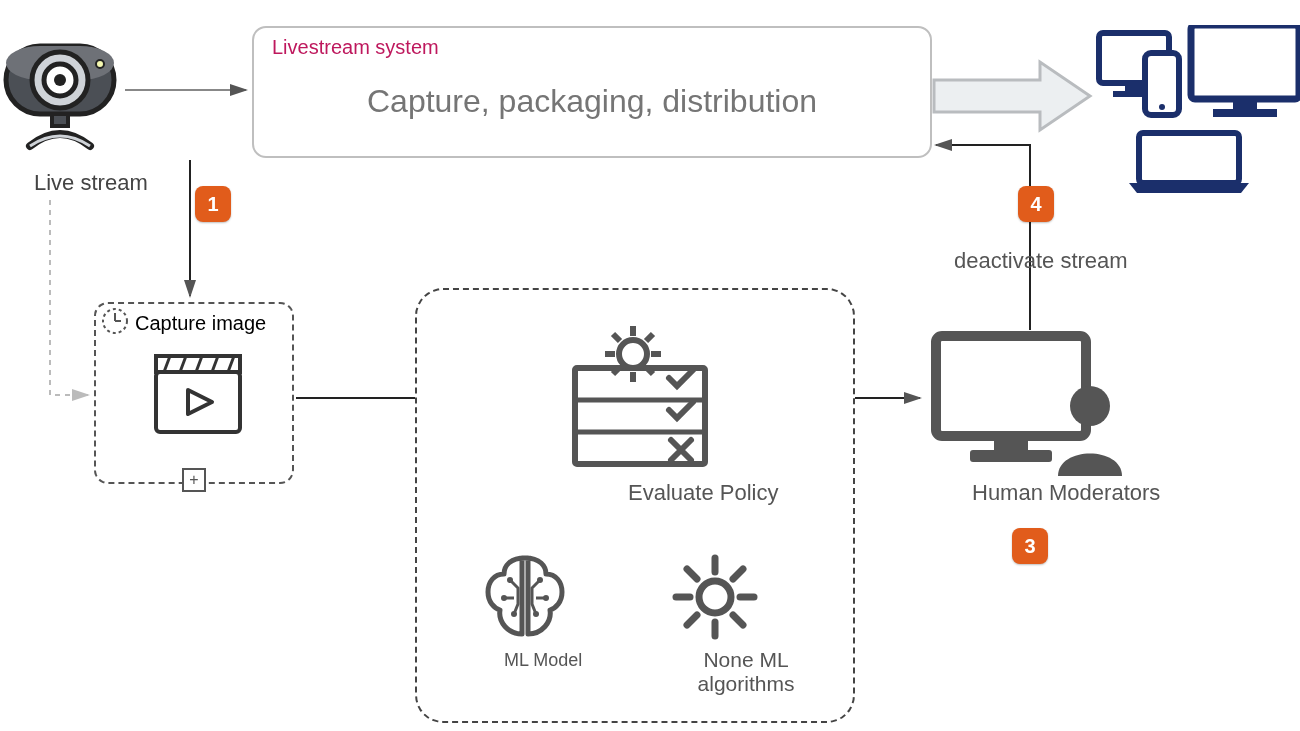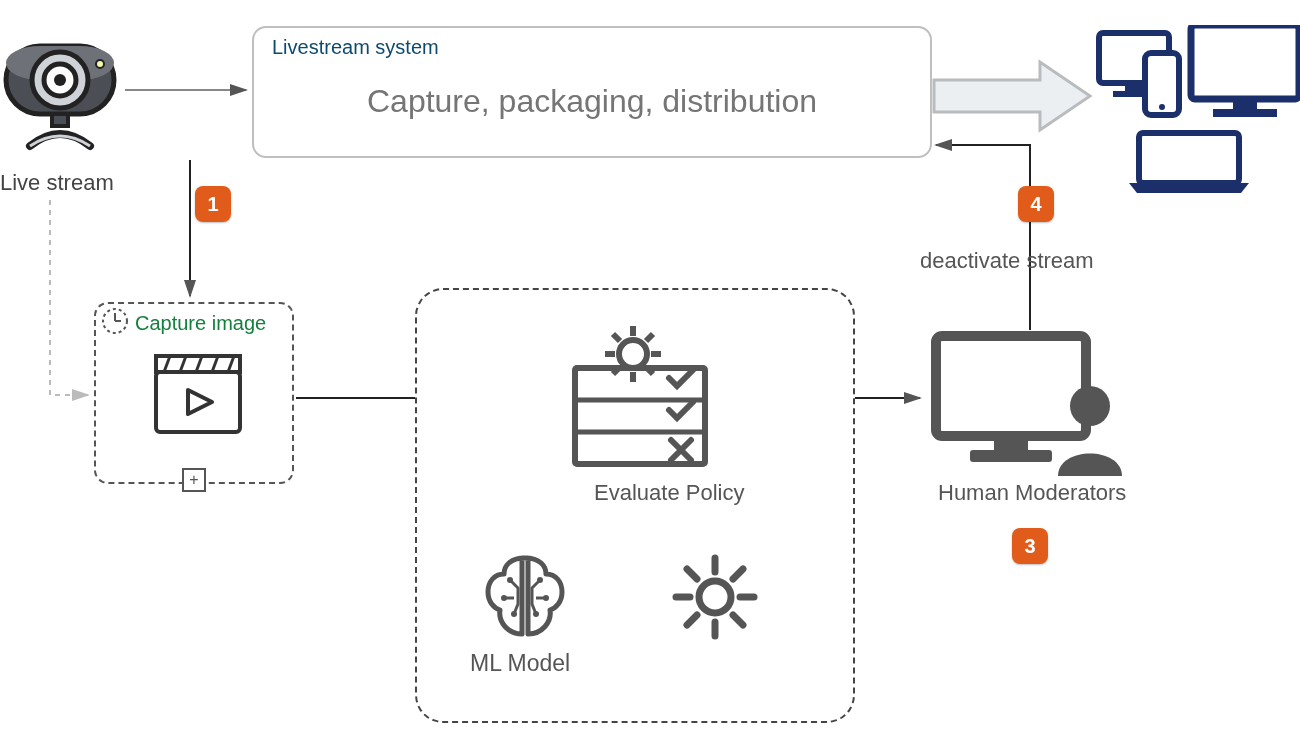--- a/index.html
+++ b/index.html
@@ -1,54 +1,54 @@
 <!DOCTYPE html>
 <html><head>
 <meta charset="utf-8">
 <style>
   html,body{margin:0;padding:0;width:1300px;height:731px;background:#fff;
     font-family:-apple-system,BlinkMacSystemFont,"Segoe UI",Helvetica,Arial,sans-serif;
     color:#555;}
   .canvas{position:relative;width:1300px;height:731px;}
   .box{position:absolute;box-sizing:border-box;}
-  .label{position:absolute;font-size:22px;color:#555;}
+  .label{position:absolute;font-size:22px;color:#555;padding-left:34px;}
 
   
   .livestream-box{left:252px;top:26px;width:680px;height:132px;
     border:2px solid #bfbfbf;border-radius:14px;background:#fff;}
-  .livestream-title{position:absolute;left:18px;top:8px;font-size:20px;color:#0c4a6e;}
+  .livestream-title{position:absolute;left:18px;top:8px;font-size:20px;color:#be185d;}
   .livestream-main{position:absolute;left:0;right:0;top:55px;text-align:center;
     font-size:32px;color:#757575;}
 
   
   .badge{position:absolute;width:36px;height:36px;border-radius:8px;
     background:#e15c1b;color:#fff;font-size:20px;font-weight:600;
     display:flex;align-items:center;justify-content:center;
     box-shadow:0 1px 2px rgba(0,0,0,.25);}
   .b1{left:195px;top:186px;}
   .b2{left:435px;top:345px;}
   .b3{left:1012px;top:528px;}
   .b4{left:1018px;top:186px;}
 
   
   .capture-box{left:94px;top:302px;width:200px;height:182px;
     border:2px dashed #555;border-radius:14px;background:#fff;}
   .capture-box .plus{position:absolute;left:50%;bottom:-10px;transform:translateX(-50%);
     width:20px;height:20px;border:2px solid #555;background:#fff;
     display:flex;align-items:center;justify-content:center;font-size:16px;color:#555;}
-  .capture-title{position:absolute;left:135px;top:312px;font-size:20px;color:#15803d;}
+  .capture-title{position:absolute;left:135px;top:312px;font-size:20px;color:#000000;}
 
   
   .moderation-box{left:415px;top:288px;width:440px;height:435px;
     border:2px dashed #444;border-radius:28px;background:#fff;}
   .moderation-title{position:absolute;left:440px;top:300px;font-size:20px;color:#444;}
 
   
   .evaluate-lbl{left:594px;top:480px;}
-  .mlmodel-lbl{left:470px;top:650px;font-size:23px;}
+  .mlmodel-lbl{left:470px;top:650px;font-size:18px;}
   .nonml-lbl{left:642px;top:648px;font-size:21px;text-align:center;width:140px;}
   .human-lbl{left:938px;top:480px;}
   .deact-lbl{left:920px;top:248px;font-size:22px;}
   .livestream-lbl{left:0;top:170px;font-size:22px;color:#444;}
 
   
   .big-arrow{position:absolute;left:930px;top:56px;}
 
   
   .devices{position:absolute;left:1095px;top:25px;}
@@ -247,20 +247,21 @@
         <line x1="45" y1="70" x2="45" y2="84"></line>
         <line x1="6" y1="45" x2="20" y2="45"></line>
         <line x1="70" y1="45" x2="84" y2="45"></line>
         <line x1="17" y1="17" x2="27" y2="27"></line>
         <line x1="63" y1="63" x2="73" y2="73"></line>
         <line x1="73" y1="17" x2="63" y2="27"></line>
         <line x1="27" y1="63" x2="17" y2="73"></line>
       </g>
     </svg>
   </div>
+  <div class="label nonml-lbl">None ML algorithms</div>
 
   <div class="human-icon">
     <svg width="200" height="150" viewBox="0 0 200 150">
 
       <rect x="6" y="6" width="150" height="100" rx="6" fill="#fff" stroke="#555" stroke-width="10"></rect>
       <rect x="64" y="106" width="34" height="14" fill="#555"></rect>
       <rect x="40" y="120" width="82" height="12" rx="3" fill="#555"></rect>
 
       <circle cx="160" cy="76" r="20" fill="#555"></circle>
       <path d="M128 146 C128 116 192 116 192 146 Z" fill="#555"></path>

